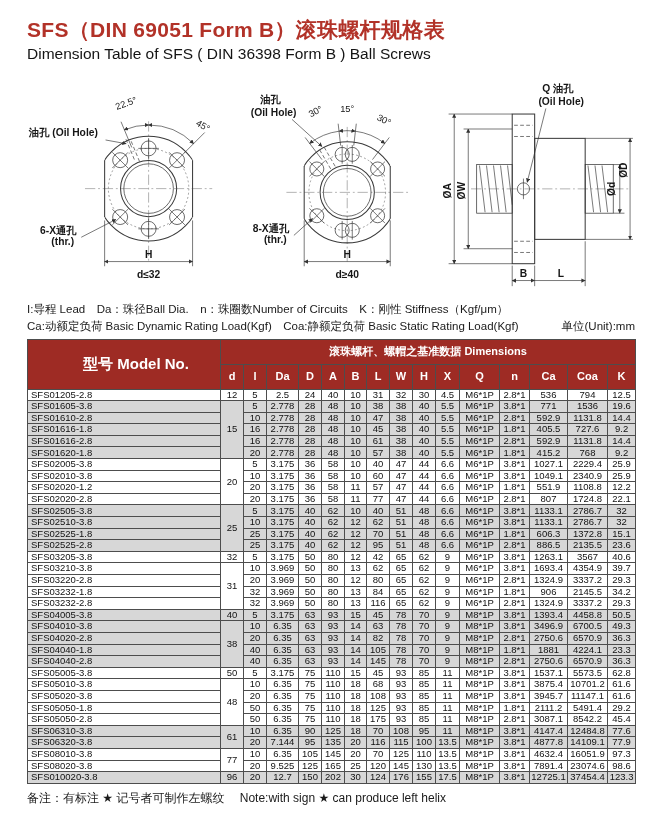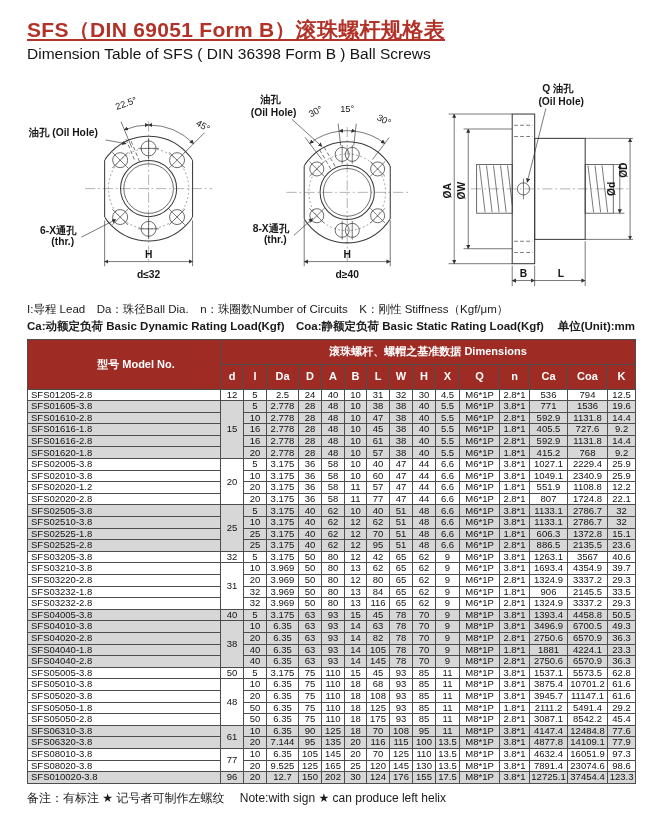--- a/index.html
+++ b/index.html
@@ -3,40 +3,40 @@
 <meta charset="utf-8">
 <style>
   :root{
     --title-red:#b23228;
     --header-red:#9e2b24;
     --row-gray:#d7d7d7;
   }
   html,body{margin:0;padding:0;background:#fff;}
   body{width:650px;font-family:"Liberation Sans","DejaVu Sans",sans-serif;color:#111;}
   .page{padding:12px 15px 8px 27px;}
-  h1{margin:4px 0 0;font-size:21px;font-weight:bold;color:var(--title-red);letter-spacing:.3px;text-decoration:underline;}
+  h1{margin:4px 0 0;font-size:21px;font-weight:bold;color:var(--title-red);letter-spacing:.3px;}
   h2{margin:1px 0 0;font-size:15.5px;font-weight:normal;color:#141414;}
   .drawings{display:flex;justify-content:space-between;align-items:flex-start;margin-top:8px;height:226px;}
   svg{display:block;}
   .ln{fill:none;stroke:#3a3a3a;stroke-width:1.1;}
   .thin{stroke-width:.8;}
   .cl{fill:none;stroke:#8a8a8a;stroke-width:.7;stroke-dasharray:11 3 2 3;}
   .dot{fill:none;stroke:#6a6a6a;stroke-width:.7;stroke-dasharray:2 2.5;}
   .dash{fill:none;stroke:#4a4a4a;stroke-width:.8;stroke-dasharray:4 2.5;}
   .dim{fill:none;stroke:#333;stroke-width:.7;}
   .t{font-family:"Liberation Sans","DejaVu Sans",sans-serif;font-size:11px;fill:#161616;}
   .tb{font-weight:bold;}
   .ts{font-size:10px;}
   .legend{margin-top:4px;font-size:11.5px;line-height:1.5;color:#1a1a1a;}
-  .legend-bottom{display:flex;justify-content:space-between;align-items:center;font-weight:bold;}
+  .legend-bottom{display:flex;justify-content:space-between;align-items:center;}
   .unit{font-size:11.5px;}
   table{border-collapse:collapse;table-layout:fixed;width:608px;margin-top:3px;}
   th,td{border:1px solid #4d4d4d;padding:0;text-align:center;white-space:nowrap;overflow:hidden;font-size:9.5px;height:10.6px;line-height:1.1;}
   thead th{background:var(--header-red);color:#fff;font-size:11px;font-weight:bold;height:24px;margin-left:16px;}
-  thead th.model-h{font-size:11px;padding-left:24px;}
+  thead th.model-h{font-size:15px;padding-left:24px;}
   td.model{text-align:left;padding-left:3px;}
   tr.shade td{background:var(--row-gray);}
   .note{margin-top:6px;font-size:12px;color:#1a1a1a;}
 </style>
 </head>
 <body>
 
 <div class="page">
 
   <h1>SFS（DIN 69051 Form B）滚珠螺杆规格表</h1>
@@ -583,21 +583,21 @@
           <td>80</td>
           <td>13</td>
           <td>84</td>
           <td>65</td>
           <td>62</td>
           <td>9</td>
           <td>M6*1P</td>
           <td>1.8*1</td>
           <td>906</td>
           <td>2145.5</td>
-          <td>33.5</td>
+          <td>34.2</td>
         </tr>
         <tr>
           <td class="model">SFS03232-2.8</td>
           <td>32</td>
           <td>3.969</td>
           <td>50</td>
           <td>80</td>
           <td>13</td>
           <td>116</td>
           <td>65</td>

